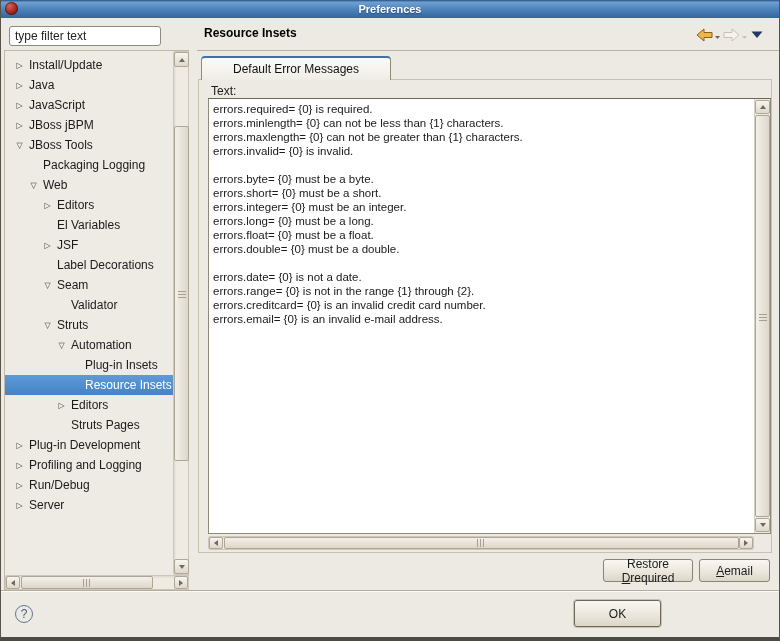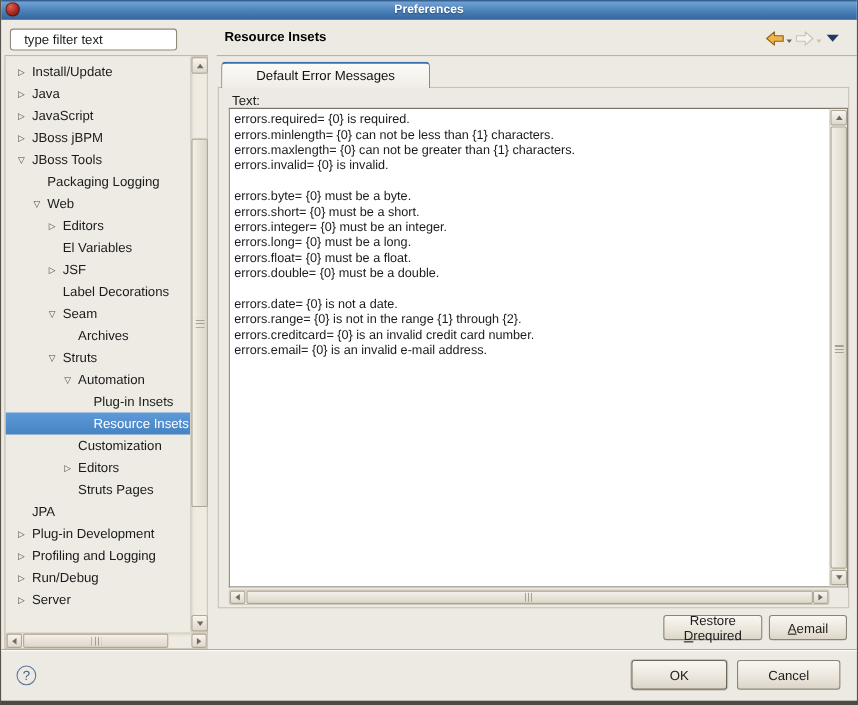--- a/index.html
+++ b/index.html
@@ -27,21 +27,21 @@
   }
   .titlebar-title{
     width:100%; text-align:center; color:#fff; font-size:11px; font-weight:bold;
     text-shadow:0 1px 1px rgba(20,50,90,.7); line-height:18px;
   }
 
   
   .filter{
     position:absolute; left:8px; top:26px; width:152px; height:20px;
     background:#fff; border:1px solid #918a7b; border-radius:3px;
-    font-family:"Liberation Sans",sans-serif; font-size:12px; color:#222; padding:0 12px;
+    font-family:"Liberation Sans",sans-serif; font-size:12px; color:#222; padding:0 5px;
   }
   .tree{
     position:absolute; left:3px; top:50px; width:185px; height:540px;
     background:#eeebe4; border:1px solid #c1b9aa;
   }
   .tree-rows{ position:absolute; left:0; top:0; width:168px; height:524px; overflow:hidden; }
   .tree-row{ display:flex; align-items:center; height:20px; font-size:12px; color:#1a1a1a; white-space:nowrap; }
   .tree-rows .tree-row:first-child{ margin-top:4px; }
   .twisty{ width:13px; text-align:center; font-size:8px; color:#4a463e; flex:0 0 13px; }
   .tree-label{ margin-left:3px; }
@@ -167,53 +167,45 @@
         <div class="tree-row">
           <span class="twisty" style="margin-left: 36px;"></span>
           <span class="tree-label">Label Decorations</span>
         </div>
         <div class="tree-row">
           <span class="twisty" style="margin-left: 36px;">▽</span>
           <span class="tree-label">Seam</span>
         </div>
         <div class="tree-row">
           <span class="twisty" style="margin-left: 50px;"></span>
-          <span class="tree-label">Archives</span>
+          <span class="tree-label">Validator</span>
         </div>
         <div class="tree-row">
           <span class="twisty" style="margin-left: 36px;">▽</span>
           <span class="tree-label">Struts</span>
         </div>
         <div class="tree-row">
           <span class="twisty" style="margin-left: 50px;">▽</span>
           <span class="tree-label">Automation</span>
         </div>
         <div class="tree-row">
           <span class="twisty" style="margin-left: 64px;"></span>
           <span class="tree-label">Plug-in Insets</span>
         </div>
         <div class="tree-row selected">
           <span class="twisty" style="margin-left: 64px;"></span>
           <span class="tree-label">Resource Insets</span>
         </div>
         <div class="tree-row">
-          <span class="twisty" style="margin-left: 50px;"></span>
-          <span class="tree-label">Customization</span>
-        </div>
-        <div class="tree-row">
           <span class="twisty" style="margin-left: 50px;">▷</span>
           <span class="tree-label">Editors</span>
         </div>
         <div class="tree-row">
           <span class="twisty" style="margin-left: 50px;"></span>
           <span class="tree-label">Struts Pages</span>
-        </div>
-        <div class="tree-row">
-          <span class="twisty" style="margin-left: 8px;"></span>
-          <span class="tree-label">JPA</span>
         </div>
         <div class="tree-row">
           <span class="twisty" style="margin-left: 8px;">▷</span>
           <span class="tree-label">Plug-in Development</span>
         </div>
         <div class="tree-row">
           <span class="twisty" style="margin-left: 8px;">▷</span>
           <span class="tree-label">Profiling and Logging</span>
         </div>
         <div class="tree-row">
@@ -331,15 +323,14 @@
   <button class="btn btn-restore">
       <span><span>Restore </span><u>D</u><span>required</span></span>
     </button>
   <button class="btn btn-apply">
       <span><span></span><u>A</u><span>email</span></span>
     </button>
 
   <div class="bottom-sep"></div>
   <div class="help"><span>?</span></div>
   <button class="btn btn-ok">OK</button>
-  <button class="btn btn-cancel">Cancel</button>
 
 </div>
 
 </body></html>

